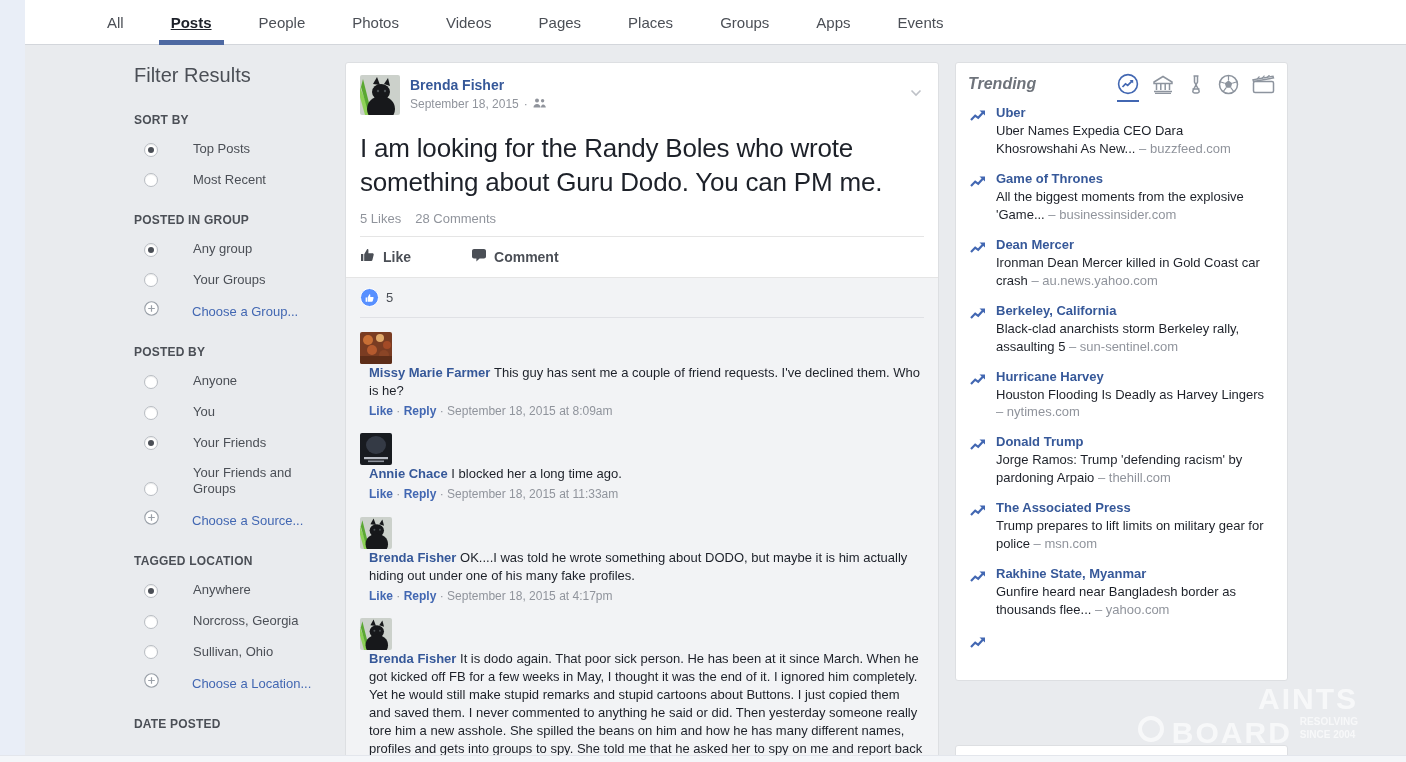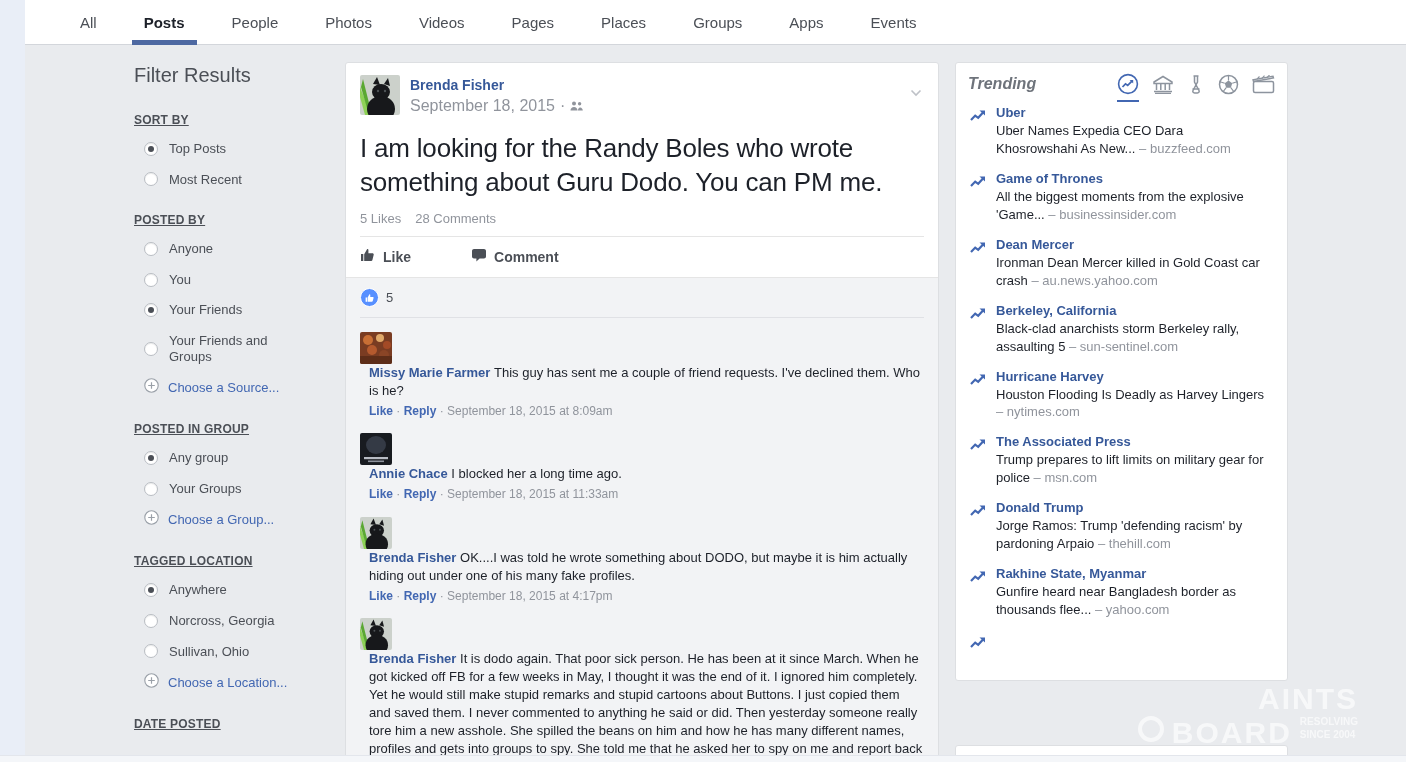--- a/index.html
+++ b/index.html
@@ -9,56 +9,56 @@
     background:#e9ebee;
     position:relative;
     color:#1d2129;
   }
   .left-strip { position:absolute; left:0; top:0; width:25px; height:762px; background:#e9eef7; z-index:5; }
 
   
   .topnav {
     position:absolute; left:0; top:0; right:0; height:45px;
     background:#fff; border-bottom:1px solid #d3d6db; z-index:2;
-    display:flex; align-items:center; padding-left:80px;
+    display:flex; align-items:center; padding-left:107px;
   }
   .tab { position:relative; height:45px; display:flex; align-items:center;
          margin-right:47px; font-size:15px; color:#4b4f56; cursor:pointer; }
-  .tab.active { font-weight:bold; color:#1d2129; }
+  .tab.active { font-weight:bold; color:#1d2129;text-decoration:underline; }
   .tab.active::after { content:""; position:absolute; left:-12px; right:-12px; bottom:0;
          height:5px; background:#4e69a2; }
 
   
   .filters { position:absolute; left:134px; top:64px; width:212px; }
   .filters h2 { font-size:20px; font-weight:normal; color:#4b4f56; margin-bottom:26px; }
   .fgroup { margin-bottom:26px; }
-  .fgroup h3 { font-size:12px; font-weight:bold; color:#4b4f56; letter-spacing:.2px; margin-bottom:14px;text-decoration:underline; }
-  .opt { display:flex; align-items:center; margin-bottom:15px; margin-left:10px;
-         font-size:13px; color:#4b4f56; cursor:pointer; }
+  .fgroup h3 { font-size:12px; font-weight:bold; color:#4b4f56; letter-spacing:.2px; margin-bottom:14px; }
+  .opt { display:flex; align-items:flex-end; margin-bottom:15px; margin-left:10px;
+         font-size:13px; color:#4b4f56; cursor:pointer;gap:24px; }
   .radio { flex:0 0 auto; width:14px; height:14px; margin-right:11px; margin-top:0;
            border:1px solid #b9bdc3; border-radius:50%; background:#fff; position:relative;
            box-shadow:inset 0 1px 1px rgba(0,0,0,.08); }
   .radio.checked::after { content:""; position:absolute; left:3px; top:3px; right:3px; bottom:3px;
            background:#4b4f56; border-radius:50%; }
   .opt .lbl { max-width:140px; line-height:1.2; }
   .opt.action { color:#4267b2; }
   .opt.action .plus { margin-right:9px; margin-top:-1px; }
   .opt.action .lbl { max-width:170px; color:#4267b2; }
 
   
   .post-card {
     position:absolute; left:345px; top:62px; width:594px; min-height:760px;
     background:#fff; border:1px solid #dddfe2; border-radius:3px;
   }
   .pc-pad { padding:12px 14px 0 14px; }
   .post-head { display:flex; position:relative; }
   .avatar40 { width:40px; height:40px; border-radius:2px; overflow:hidden; flex:0 0 auto; }
   .post-head .meta { margin-left:10px; padding-top:2px; }
   .author { font-size:14px; font-weight:bold; color:#365899; cursor:pointer; }
-  .subline { font-size:16px; color:#90949c; margin-top:4px; display:flex; align-items:flex-start; gap:5px; }
+  .subline { font-size:12px; color:#90949c; margin-top:4px; display:flex; align-items:flex-start; gap:5px; }
   .chev { position:absolute; right:2px; top:8px; cursor:pointer; }
   .message { font-size:26px; line-height:34px; color:#1d2129; margin-top:16px; letter-spacing:-.2px; }
   .stats { display:flex; gap:14px; font-size:13px; color:#90949c; margin-top:12px; padding-bottom:10px; }
   .stats span { cursor:pointer; }
   .actionbar { border-top:1px solid #e5e5e5; margin:0 14px; padding:10px 0 11px 0; display:flex; gap:60px; }
   .act { display:flex; align-items:center; gap:7px; font-size:14px; font-weight:bold; color:#4b4f56; cursor:pointer; }
   .comment-zone { background:#f2f3f5; border-top:1px solid #e5e5e5; padding:10px 14px 20px 14px; }
   .likerow { display:flex; align-items:center; gap:7px; padding-bottom:10px; border-bottom:1px solid #e0e1e5; cursor:pointer; }
   .likebadge { width:19px; height:19px; border-radius:50%; background:#5890ff; border:1px solid #fff;
                display:flex; align-items:center; justify-content:center; }
@@ -129,20 +129,38 @@
         <div class="opt">
           <span class="radio checked"></span>
           <span class="lbl">Top Posts</span>
         </div>
         <div class="opt">
           <span class="radio"></span>
           <span class="lbl">Most Recent</span>
         </div>
       </div>
       <div class="fgroup">
+        <h3>POSTED IN GROUP</h3>
+        <div class="opt">
+          <span class="radio checked"></span>
+          <span class="lbl">Any group</span>
+        </div>
+        <div class="opt">
+          <span class="radio"></span>
+          <span class="lbl">Your Groups</span>
+        </div>
+        <div class="opt action">
+          <span class="plus"><svg width="15" height="15" viewBox="0 0 15 15">
+              <circle cx="7.5" cy="7.5" r="6.7" fill="#fff" stroke="#9aa0a8" stroke-width="1.1"></circle>
+              <path d="M7.5 4.2v6.6M4.2 7.5h6.6" stroke="#9aa0a8" stroke-width="1.2"></path>
+            </svg></span>
+          <span class="lbl">Choose a Group...</span>
+        </div>
+      </div>
+      <div class="fgroup">
         <h3>POSTED BY</h3>
         <div class="opt">
           <span class="radio"></span>
           <span class="lbl">Anyone</span>
         </div>
         <div class="opt">
           <span class="radio"></span>
           <span class="lbl">You</span>
         </div>
         <div class="opt">
@@ -152,38 +170,20 @@
         <div class="opt">
           <span class="radio"></span>
           <span class="lbl">Your Friends and Groups</span>
         </div>
         <div class="opt action">
           <span class="plus"><svg width="15" height="15" viewBox="0 0 15 15">
               <circle cx="7.5" cy="7.5" r="6.7" fill="#fff" stroke="#9aa0a8" stroke-width="1.1"></circle>
               <path d="M7.5 4.2v6.6M4.2 7.5h6.6" stroke="#9aa0a8" stroke-width="1.2"></path>
             </svg></span>
           <span class="lbl">Choose a Source...</span>
-        </div>
-      </div>
-      <div class="fgroup">
-        <h3>POSTED IN GROUP</h3>
-        <div class="opt">
-          <span class="radio checked"></span>
-          <span class="lbl">Any group</span>
-        </div>
-        <div class="opt">
-          <span class="radio"></span>
-          <span class="lbl">Your Groups</span>
-        </div>
-        <div class="opt action">
-          <span class="plus"><svg width="15" height="15" viewBox="0 0 15 15">
-              <circle cx="7.5" cy="7.5" r="6.7" fill="#fff" stroke="#9aa0a8" stroke-width="1.1"></circle>
-              <path d="M7.5 4.2v6.6M4.2 7.5h6.6" stroke="#9aa0a8" stroke-width="1.2"></path>
-            </svg></span>
-          <span class="lbl">Choose a Group...</span>
         </div>
       </div>
       <div class="fgroup">
         <h3>TAGGED LOCATION</h3>
         <div class="opt">
           <span class="radio checked"></span>
           <span class="lbl">Anywhere</span>
         </div>
         <div class="opt">
           <span class="radio"></span>
@@ -428,32 +428,32 @@
           <div class="tt">Hurricane Harvey</div>
           <div class="tb">Houston Flooding Is Deadly as Harvey Lingers <span class="src">– nytimes.com</span></div>
         </div>
       </div>
       <div class="titem">
         <span class="arrow"><svg width="16" height="13" viewBox="0 0 16 13">
             <path d="M1 11l4.2-4.4 3 2.2L13.5 3" stroke="#4267b2" stroke-width="2.2" fill="none"></path>
             <polygon points="9.5,1.4 15,1.4 15,6.6" fill="#4267b2"></polygon>
           </svg></span>
         <div>
+          <div class="tt">Donald Trump</div>
+          <div class="tb">Jorge Ramos: Trump 'defending racism' by pardoning Arpaio <span class="src">– thehill.com</span></div>
+        </div>
+      </div>
+      <div class="titem">
+        <span class="arrow"><svg width="16" height="13" viewBox="0 0 16 13">
+            <path d="M1 11l4.2-4.4 3 2.2L13.5 3" stroke="#4267b2" stroke-width="2.2" fill="none"></path>
+            <polygon points="9.5,1.4 15,1.4 15,6.6" fill="#4267b2"></polygon>
+          </svg></span>
+        <div>
           <div class="tt">The Associated Press</div>
           <div class="tb">Trump prepares to lift limits on military gear for police <span class="src">– msn.com</span></div>
-        </div>
-      </div>
-      <div class="titem">
-        <span class="arrow"><svg width="16" height="13" viewBox="0 0 16 13">
-            <path d="M1 11l4.2-4.4 3 2.2L13.5 3" stroke="#4267b2" stroke-width="2.2" fill="none"></path>
-            <polygon points="9.5,1.4 15,1.4 15,6.6" fill="#4267b2"></polygon>
-          </svg></span>
-        <div>
-          <div class="tt">Donald Trump</div>
-          <div class="tb">Jorge Ramos: Trump 'defending racism' by pardoning Arpaio <span class="src">– thehill.com</span></div>
         </div>
       </div>
       <div class="titem">
         <span class="arrow"><svg width="16" height="13" viewBox="0 0 16 13">
             <path d="M1 11l4.2-4.4 3 2.2L13.5 3" stroke="#4267b2" stroke-width="2.2" fill="none"></path>
             <polygon points="9.5,1.4 15,1.4 15,6.6" fill="#4267b2"></polygon>
           </svg></span>
         <div>
           <div class="tt">Rakhine State, Myanmar</div>
           <div class="tb">Gunfire heard near Bangladesh border as thousands flee... <span class="src">– yahoo.com</span></div>

